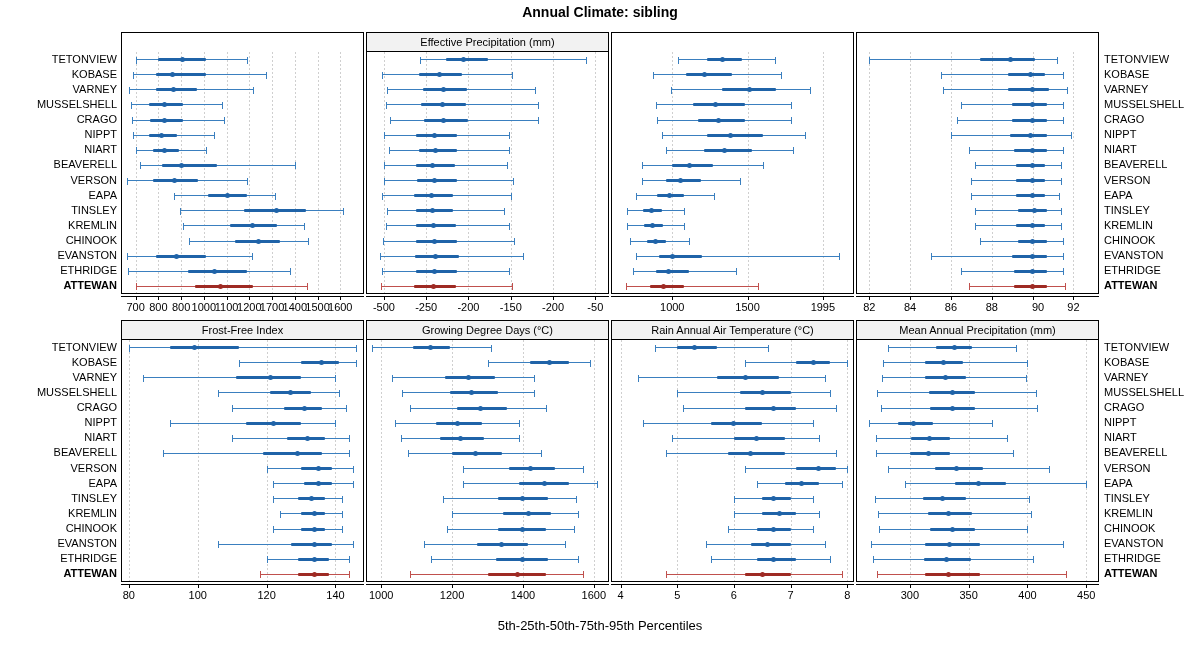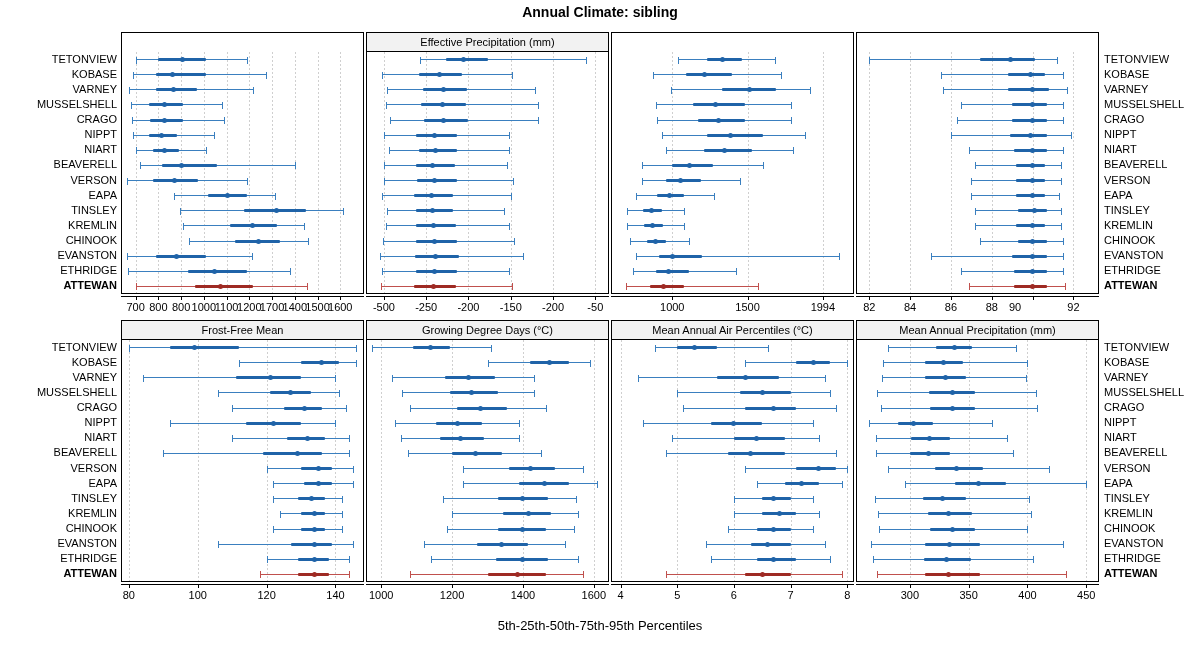--- a/index.html
+++ b/index.html
@@ -362,21 +362,21 @@
         <div class="med hi" style="left: 49.4656px; top: 231.938px;"></div>
       </div>
     </div>
     <div class="axis" style="left: 611px; top: 296px; width: 243px; height: 20px;">
       <div class="axisline"></div>
       <div class="tick" style="left: 61.25px;"></div>
       <div class="tlabel" style="left: 61.25px;">1000</div>
       <div class="tick" style="left: 136.562px;"></div>
       <div class="tlabel" style="left: 136.562px;">1500</div>
       <div class="tick" style="left: 211.875px;"></div>
-      <div class="tlabel" style="left: 211.875px;">1994</div>
+      <div class="tlabel" style="left: 211.875px;">1995</div>
     </div>
     <div class="panel" style="left: 856px; top: 32px; width: 243px; height: 262px;">
       <div class="plot">
         <div class="grid" style="left: 12.2542px;"></div>
         <div class="grid" style="left: 53.1017px;"></div>
         <div class="grid" style="left: 93.9492px;"></div>
         <div class="grid" style="left: 134.797px;"></div>
         <div class="grid" style="left: 175.644px;"></div>
         <div class="grid" style="left: 216.492px;"></div>
         <div class="whisk" style="left: 12.2542px; width: 187.898px; top: 7.0625px;"></div>
@@ -465,26 +465,26 @@
       <div class="axisline"></div>
       <div class="tick" style="left: 13.2542px;"></div>
       <div class="tlabel" style="left: 13.2542px;">82</div>
       <div class="tick" style="left: 54.1017px;"></div>
       <div class="tlabel" style="left: 54.1017px;">84</div>
       <div class="tick" style="left: 94.9492px;"></div>
       <div class="tlabel" style="left: 94.9492px;">86</div>
       <div class="tick" style="left: 135.797px;"></div>
       <div class="tlabel" style="left: 135.797px;">88</div>
       <div class="tick" style="left: 176.644px;"></div>
-      <div class="tlabel" style="left: 159px;">90</div>
+      <div class="tlabel" style="left: 182px;">90</div>
       <div class="tick" style="left: 217.492px;"></div>
       <div class="tlabel" style="left: 217.492px;">92</div>
     </div>
     <div class="panel" style="left: 121px; top: 320px; width: 243px; height: 262px;">
-      <div class="phead">Frost-Free Mean</div>
+      <div class="phead">Frost-Free Index</div>
       <div class="plot">
         <div class="grid" style="left: 6.88571px;"></div>
         <div class="grid" style="left: 75.7429px;"></div>
         <div class="grid" style="left: 144.6px;"></div>
         <div class="grid" style="left: 213.457px;"></div>
         <div class="whisk" style="left: 6.88571px; width: 227.229px; top: 7.0625px;"></div>
         <div class="grid" style="background: none rgb(58, 127, 191); left: 6.88571px; top: 4.5625px; bottom: auto; height: 7px;"></div>
         <div class="grid" style="background: none rgb(58, 127, 191); left: 234.114px; top: 4.5625px; bottom: auto; height: 7px;"></div>
         <div class="box" style="left: 48.2px; width: 68.8571px; top: 6.0625px;"></div>
         <div class="med" style="left: 69.8px; top: 5.0625px;"></div>
@@ -670,21 +670,21 @@
       <div class="tick" style="left: 15.1765px;"></div>
       <div class="tlabel" style="left: 15.1765px;">1000</div>
       <div class="tick" style="left: 86.0588px;"></div>
       <div class="tlabel" style="left: 86.0588px;">1200</div>
       <div class="tick" style="left: 156.941px;"></div>
       <div class="tlabel" style="left: 156.941px;">1400</div>
       <div class="tick" style="left: 227.824px;"></div>
       <div class="tlabel" style="left: 227.824px;">1600</div>
     </div>
     <div class="panel" style="left: 611px; top: 320px; width: 243px; height: 262px;">
-      <div class="phead">Mean Annual Air Percentiles (°C)</div>
+      <div class="phead">Rain Annual Air Temperature (°C)</div>
       <div class="plot">
         <div class="grid" style="left: 8.50588px;"></div>
         <div class="grid" style="left: 65.2118px;"></div>
         <div class="grid" style="left: 121.918px;"></div>
         <div class="grid" style="left: 178.624px;"></div>
         <div class="grid" style="left: 235.329px;"></div>
         <div class="whisk" style="left: 42.5294px; width: 113.412px; top: 7.0625px;"></div>
         <div class="grid" style="background: none rgb(58, 127, 191); left: 42.5294px; top: 4.5625px; bottom: auto; height: 7px;"></div>
         <div class="grid" style="background: none rgb(58, 127, 191); left: 155.941px; top: 4.5625px; bottom: auto; height: 7px;"></div>
         <div class="box" style="left: 65.2118px; width: 39.6941px; top: 6.0625px;"></div>

